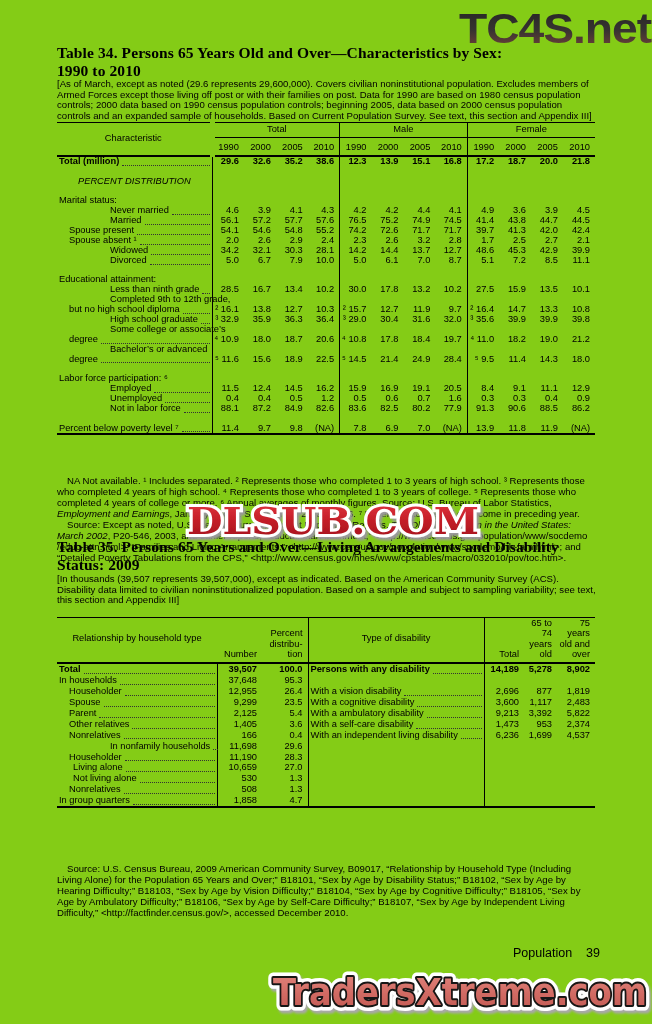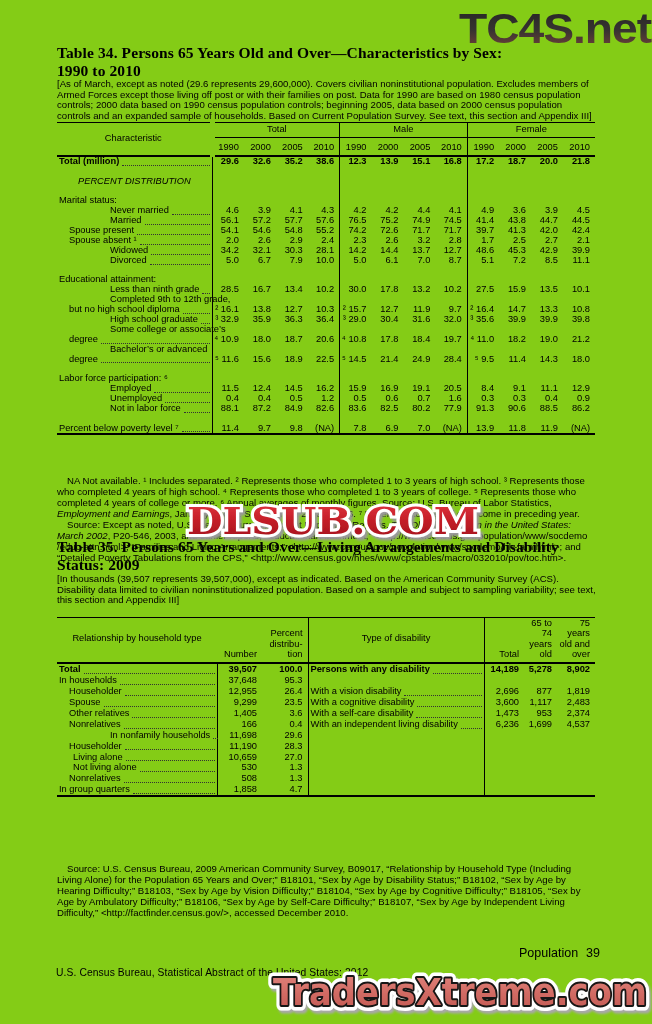--- a/index.html
+++ b/index.html
@@ -42,21 +42,21 @@
   #t35 td{height:10.9px;vertical-align:bottom;}
   #t35 thead th{vertical-align:bottom;white-space:pre-line;line-height:10.3px;padding-bottom:3px;border-bottom:2px solid #000;}
   #t35 th.mid{vertical-align:middle;text-align:center;}
   #t35 th.vr,#t35 tbody td:nth-child(1){border-right:1px solid #000;}
   #t35 th.vl,#t35 tbody td:nth-child(5){border-left:1px solid #000;}
   #t35 tbody td:nth-child(5){}
   #t35 tbody td:nth-child(4){border-left:1px solid #000;}
   #t35 th.vl4{border-left:1px solid #000;}
 
   
-  .popline{font-size:12.5px;display:flex;gap:8px;justify-content:flex-end;width:543px;}
+  .popline{font-size:12.5px;display:flex;gap:14px;justify-content:flex-end;width:543px;}
   .credit{font-size:10.3px;letter-spacing:.1px;}
 
   .wm{pointer-events:none;}
 </style>
 </head>
 <body>
 
 <div class="page">
 
   <div class="abs tbl-title" style="left:57px;top:44px;width:541px;">
@@ -789,20 +789,39 @@
             <div class="sw">
               <span class="lab">With a cognitive disability</span>
               <span class="lead"></span>
             </div>
           </td>
           <td class="num">3,600</td>
           <td class="num">1,117</td>
           <td class="num">2,483</td>
         </tr>
 
+        <tr>
+          <td class="stub">
+            <div class="sw ind2">
+              <span class="lab">Parent</span>
+              <span class="lead"></span>
+            </div>
+          </td>
+          <td class="num">2,125</td>
+          <td class="num">5.4</td>
+          <td class="stub">
+            <div class="sw">
+              <span class="lab">With a ambulatory disability</span>
+              <span class="lead"></span>
+            </div>
+          </td>
+          <td class="num">9,213</td>
+          <td class="num">3,392</td>
+          <td class="num">5,822</td>
+        </tr>
 
         <tr>
           <td class="stub">
             <div class="sw ind2">
               <span class="lab">Other relatives</span>
               <span class="lead"></span>
             </div>
           </td>
           <td class="num">1,405</td>
           <td class="num">3.6</td>
@@ -954,21 +973,20 @@
   </table>
 
   <div class="abs fnote" style="left:57px;top:820px;">
     <p>Source: U.S. Census Bureau, 2009 American Community Survey, B09017, “Relationship by Household Type (Including Living Alone) for the Population 65 Years and Over;” B18101, “Sex by Age by Disability Status;” B18102, “Sex by Age by Hearing Difficulty;” B18103, “Sex by Age by Vision Difficulty;” B18104, “Sex by Age by Cognitive Difficulty;” B18105, “Sex by Age by Ambulatory Difficulty;” B18106, “Sex by Age by Self-Care Difficulty;” B18107, “Sex by Age by Independent Living Difficulty,” &lt;http://factfinder.census.gov/&gt;, accessed December 2010.</p>
   </div>
 
   <div class="abs popline" style="left:57px;top:946px;">
     <span>Population</span>
     <span>39</span>
   </div>
-  <div class="abs credit" style="left:56px;top:967px;">U.S. Census Bureau, Statistical Abstract of the United States: 2012</div>
 
   <div class="abs wm" style="left:457px;top:1px;z-index:5;">
     <svg width="196" height="52" viewBox="0 0 196 52">
       <defs>
         <linearGradient id="g1" x1="0" y1="0" x2="0" y2="1">
           <stop offset="0" stop-color="#232323"></stop>
           <stop offset="0.55" stop-color="#373331"></stop>
           <stop offset="1" stop-color="#7a443a"></stop>
         </linearGradient>
       </defs>

